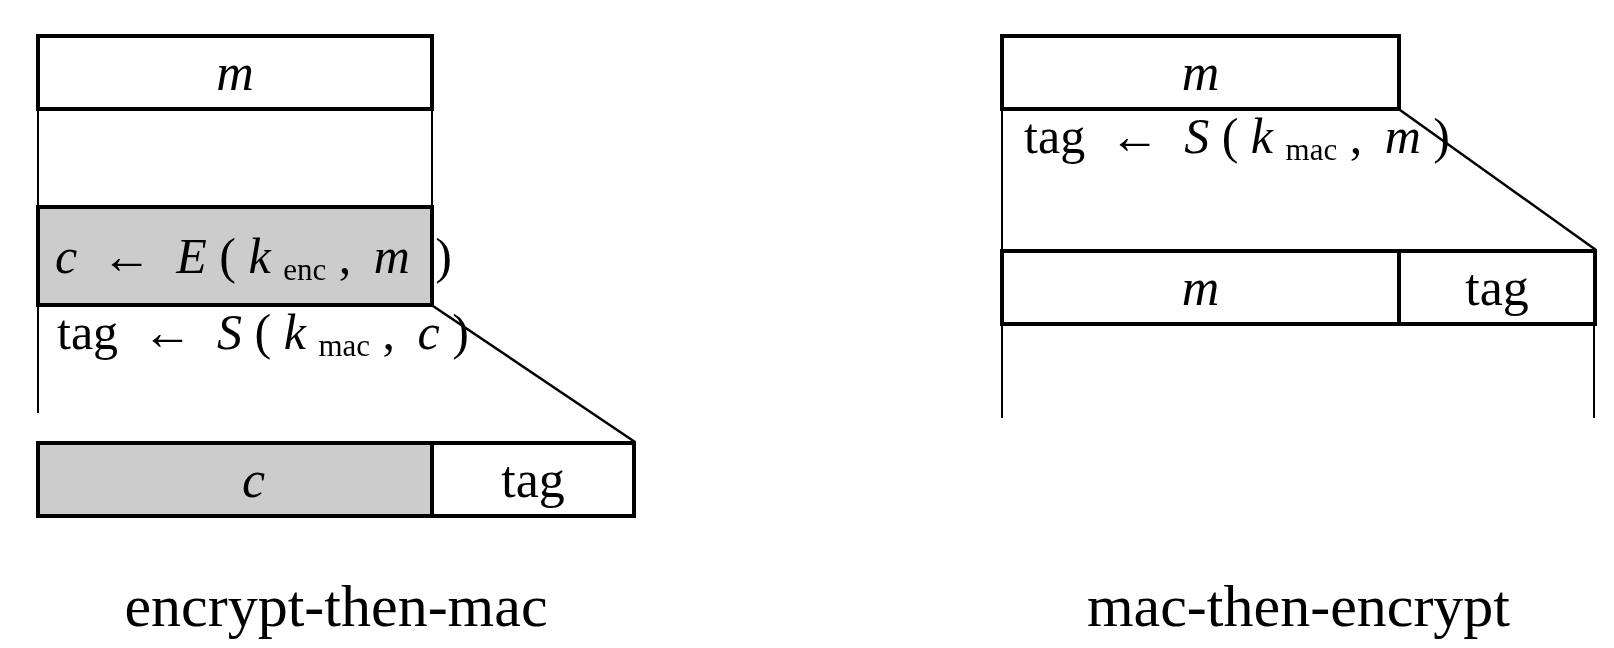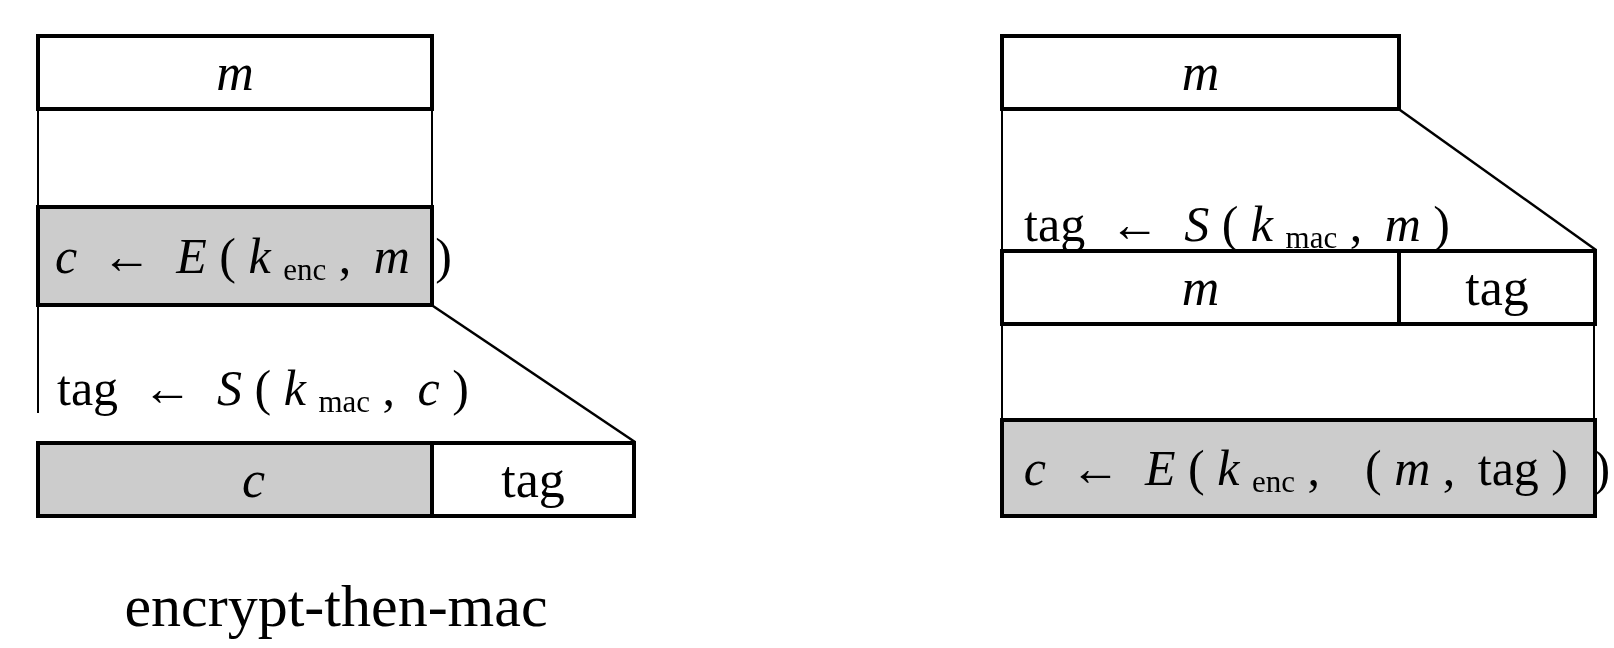--- a/index.html
+++ b/index.html
@@ -31,21 +31,21 @@
   
   .conn {
     border-left: 2px solid #000000;
     border-right: 2px solid #000000;
     background: #ffffff;
   }
   .conn-left-only {
     border-left: 2px solid #000000;
     background: transparent;
     display: flex;
-    align-items: flex-end;
+    align-items: flex-start;
     justify-content: center;
   }
 
   
   .formula {
     font-size: 50px;
     white-space: nowrap;
     line-height: 1;
   }
   .var   { font-style: italic; }
@@ -145,37 +145,21 @@
 
   <div class="abs box" style="left:1000px; top:249px; width:401px; height:77px;">
     <span class="cell-label var">m</span>
   </div>
   <div class="abs box" style="left:1397px; top:249px; width:200px; height:77px;">
     <span class="cell-label rm">tag</span>
   </div>
 
   <div class="abs conn" style="left:1001px; top:326px; width:594px; height:92px;"></div>
 
-  <div class="abs box gray" style="left:1000px; top:418px; width:597px; height:100px;">
-    <span class="formula">
-      <span class="var">c</span>
-      <span class="arrow">←</span>
-      <span class="var">E</span>
-      <span class="rm">(</span>
-      <span class="var">k</span>
-      <span class="sub">enc</span>
-      <span class="rm comma">,</span>
-      <span class="rm wide-gap">(</span>
-      <span class="var">m</span>
-      <span class="rm comma">,</span>
-      <span class="rm">tag</span>
-      <span class="rm">)</span>
-      <span class="rm sp-before">)</span>
-    </span>
-  </div>
 
+  <div class="abs caption" style="left:1000px; top:572px; width:597px;">mac-then-encrypt</div>
 
   <svg id="line-overlay" viewBox="0 0 1614 648" xmlns="http://www.w3.org/2000/svg">
     <line x1="433" y1="306" x2="635" y2="442" stroke="#000000" stroke-width="2.5"></line>
     <line x1="1400" y1="110" x2="1596" y2="250" stroke="#000000" stroke-width="2.5"></line>
   </svg>
 
 </div>
 
 </body></html>

